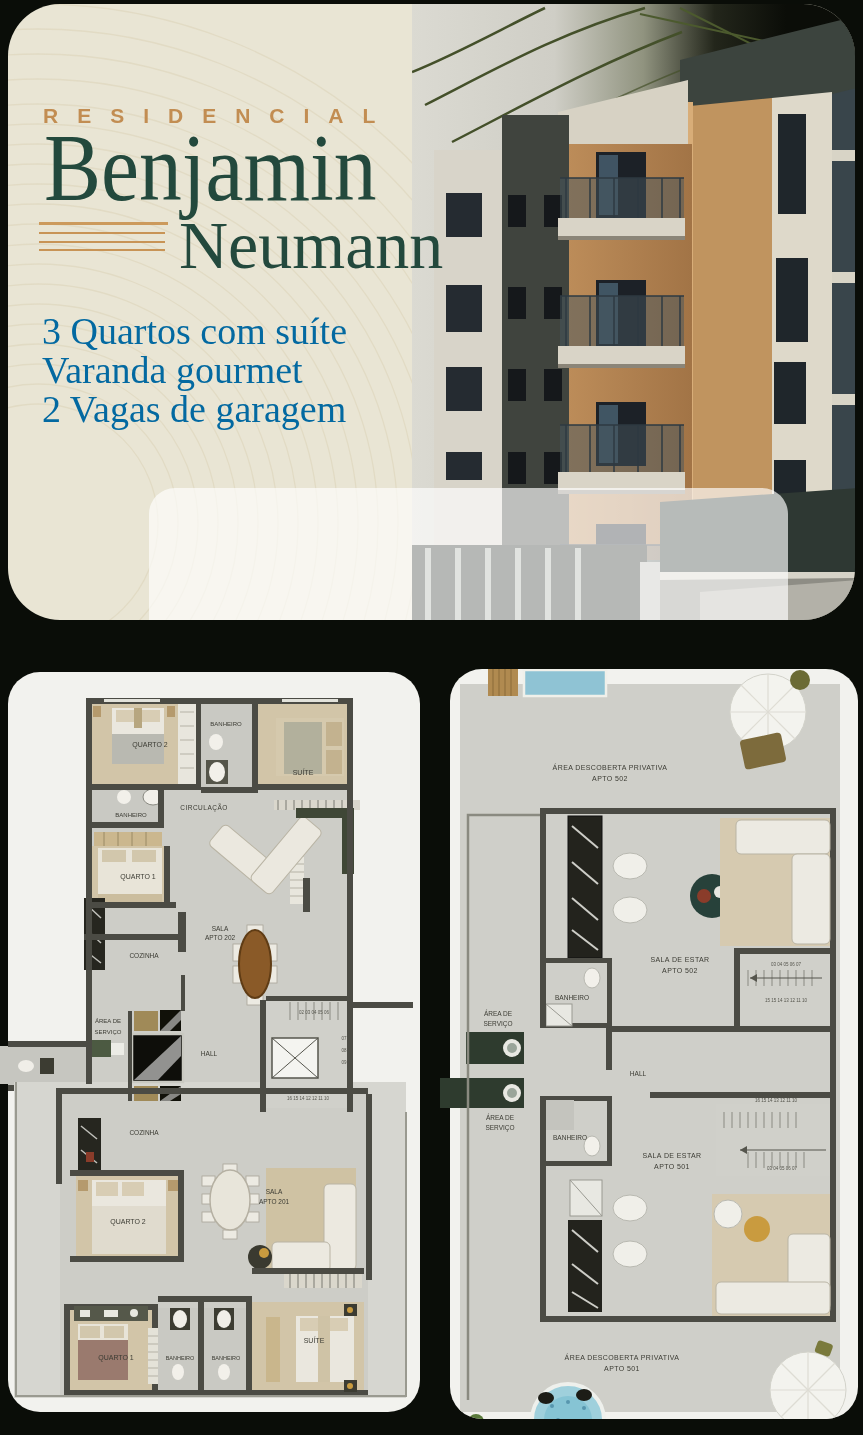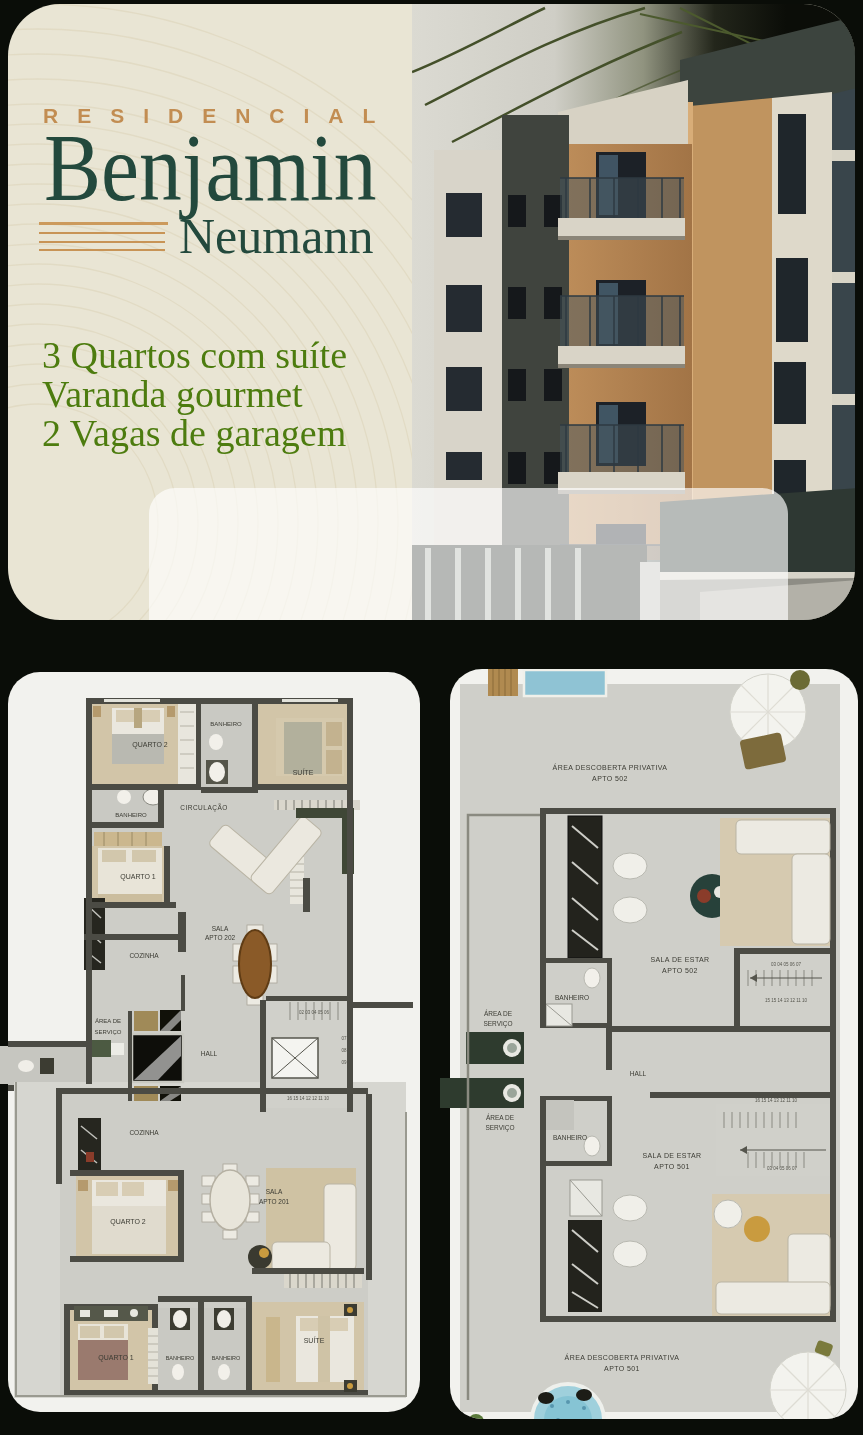--- a/index.html
+++ b/index.html
@@ -178,23 +178,23 @@
 
   <div class="abs" style="left:35px;top:100px;font-size:21px;letter-spacing:19px;color:#c28d52;font-family:'Liberation Sans',sans-serif;font-weight:bold;">RESIDENCIAL</div>
 
   <div class="abs" style="left:36px;top:117px;font-size:95px;line-height:1;color:#23493d;font-family:'Liberation Serif',serif;transform:scaleX(0.9);transform-origin:left top;">Benjamin</div>
 
   <div class="abs" style="left:31px;top:218px;width:129px;height:2.5px;background:#cc9a5c"></div>
   <div class="abs" style="left:31px;top:228px;width:126px;height:2px;background:#c89456"></div>
   <div class="abs" style="left:31px;top:237px;width:126px;height:2px;background:#c89456"></div>
   <div class="abs" style="left:31px;top:245px;width:126px;height:2px;background:#c89456"></div>
 
-  <div class="abs" style="left:171px;top:207px;font-size:50px;line-height:1;color:#23493d;font-family:'Liberation Serif',serif;">Neumann</div>
-
-  <div class="abs" style="left:34px;top:308px;font-size:38px;line-height:39px;color:#4d7c0f;font-family:'Liberation Serif',serif;margin-top:24px;">3 Quartos com suíte<br>Varanda gourmet<br>2 Vagas de garagem</div>
+  <div class="abs" style="left:171px;top:207px;font-size:68px;line-height:1;color:#23493d;font-family:'Liberation Serif',serif;">Neumann</div>
+
+  <div class="abs" style="left:34px;top:308px;font-size:38px;line-height:39px;color:#0369a1;font-family:'Liberation Serif',serif;">3 Quartos com suíte<br>Varanda gourmet<br>2 Vagas de garagem</div>
 
   <div class="abs" style="left:141px;top:484px;width:639px;height:136px;border-radius:26px 26px 0 0;background:rgba(255,255,255,0.66);"></div>
 
 </div>
 
 <div class="abs" style="left:8px;top:672px;width:412px;height:740px;border-radius:32px;background:#f2f2ee;overflow:hidden;">
 <svg width="412" height="738" viewBox="8 672 412 738" font-family="Liberation Sans,sans-serif">
 
   <rect x="86" y="698" width="267" height="242" fill="#cdcdc7"></rect>
 

